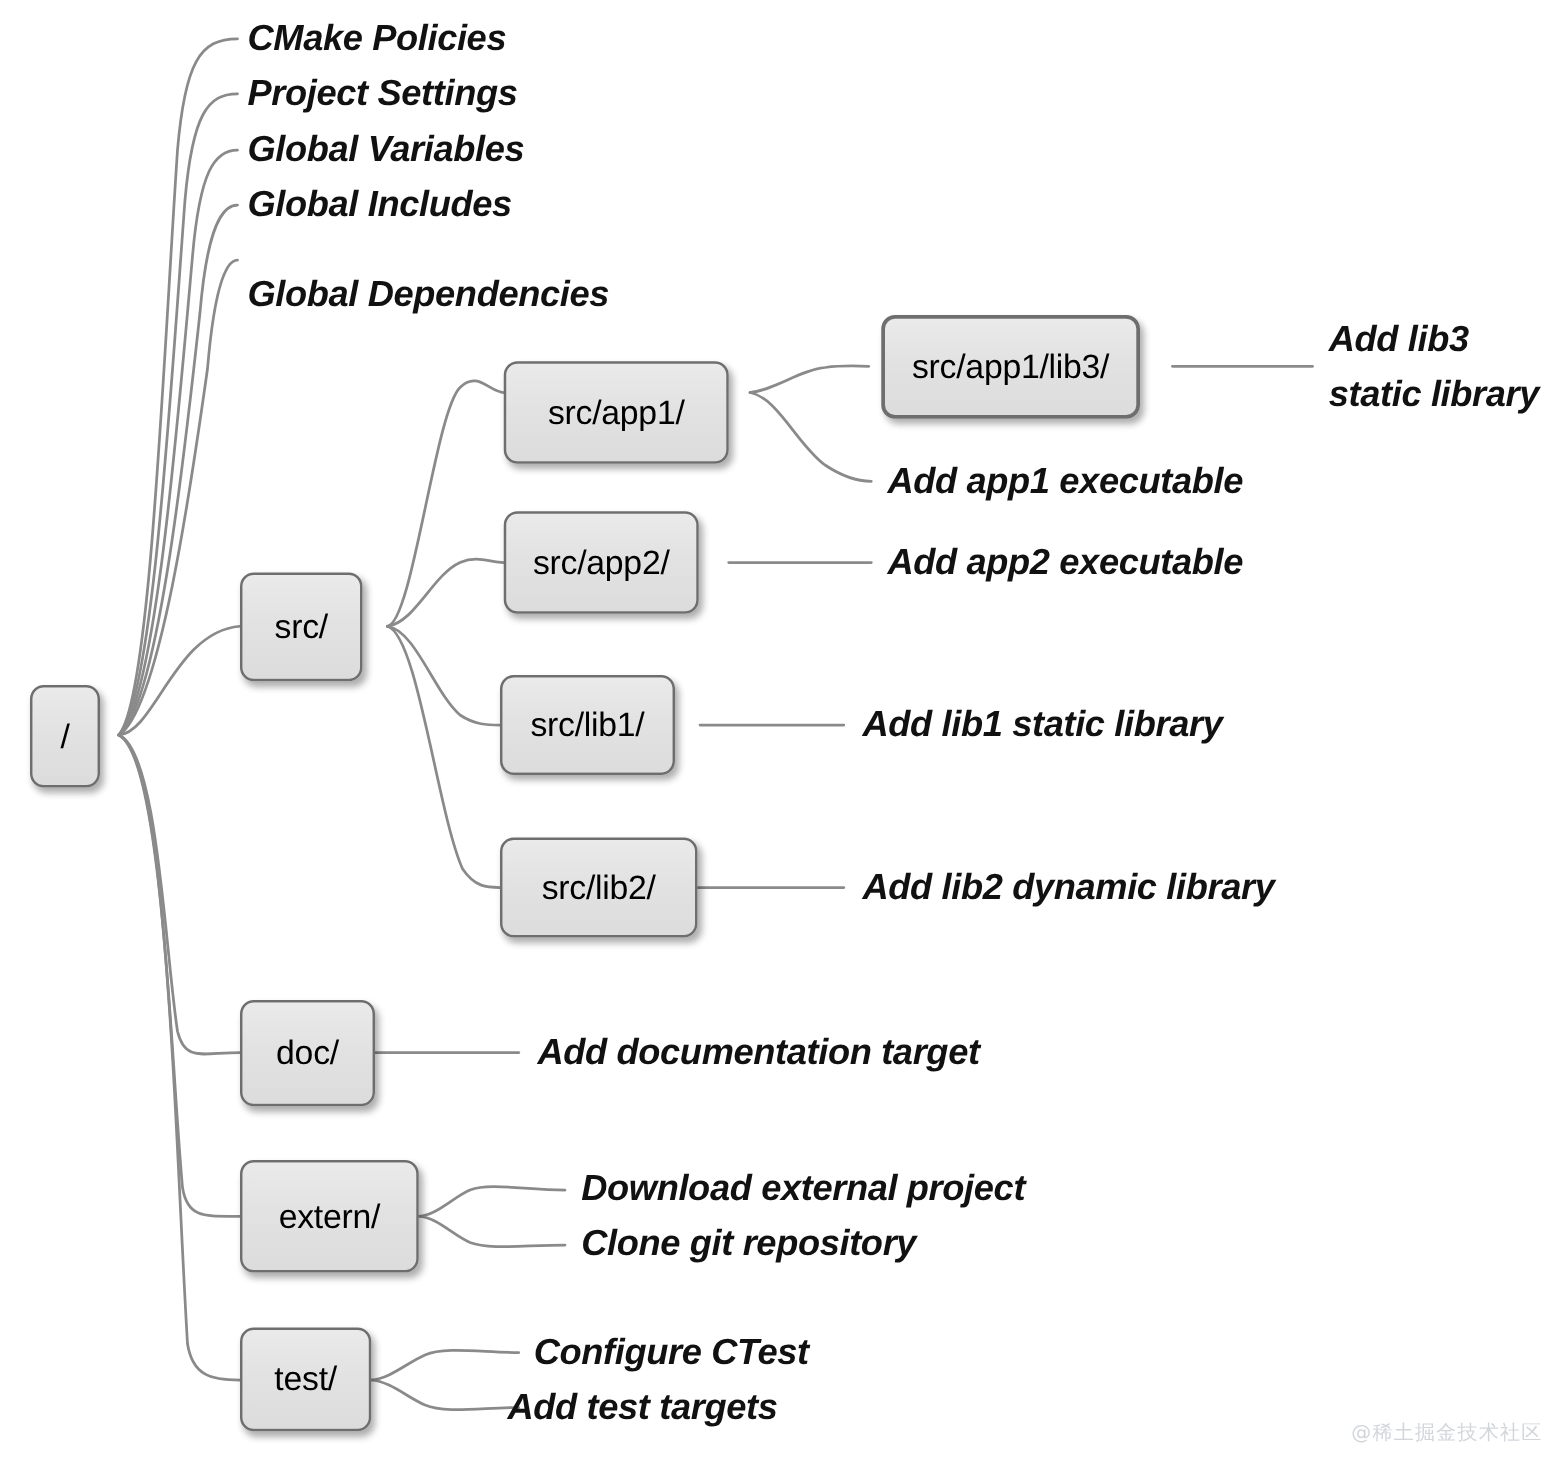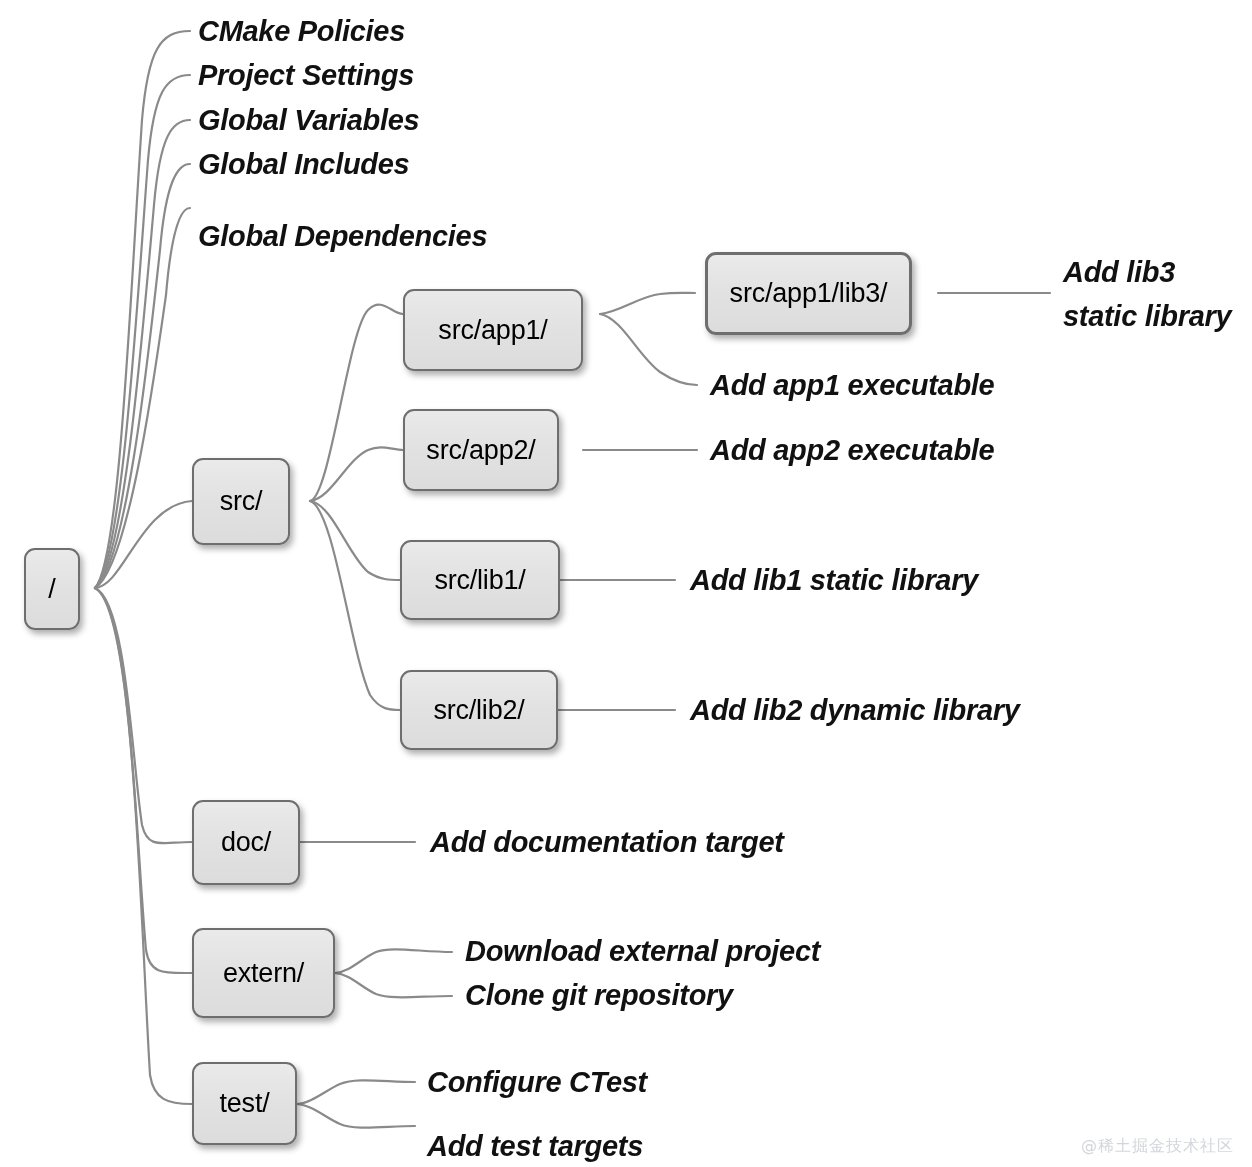--- a/index.html
+++ b/index.html
@@ -112,21 +112,21 @@
       </div>
       <div class="node" style="left: 403px; top: 273px; width: 180px; height: 82px; margin-top: 16px;">
         <span>src/app1/</span>
       </div>
       <div class="node thick" style="left: 705px; top: 252px; width: 207px; height: 83px;">
         <span>src/app1/lib3/</span>
       </div>
       <div class="node" style="left: 403px; top: 409px; width: 156px; height: 82px;">
         <span>src/app2/</span>
       </div>
-      <div class="node" style="left: 400px; top: 540px; width: 160px; height: 80px;">
+      <div class="node" style="left: 400px; top: 540px; width: 140px; height: 80px;">
         <span>src/lib1/</span>
       </div>
       <div class="node" style="left: 400px; top: 670px; width: 158px; height: 80px;">
         <span>src/lib2/</span>
       </div>
       <div class="node" style="left: 192px; top: 800px; width: 108px; height: 85px;">
         <span>doc/</span>
       </div>
       <div class="node" style="left: 192px; top: 928px; width: 143px; height: 90px;">
         <span>extern/</span>
@@ -144,18 +144,18 @@
       <div class="label two-line" style="left: 1063px; top: 250px;">Add lib3
 static library</div>
       <div class="label" style="left: 710px; top: 363px;">Add app1 executable</div>
       <div class="label" style="left: 710px; top: 428px;">Add app2 executable</div>
       <div class="label" style="left: 690px; top: 558px;">Add lib1 static library</div>
       <div class="label" style="left: 690px; top: 688px;">Add lib2 dynamic library</div>
       <div class="label" style="left: 430px; top: 820px;">Add documentation target</div>
       <div class="label" style="left: 465px; top: 929px;">Download external project</div>
       <div class="label" style="left: 465px; top: 973px;">Clone git repository</div>
       <div class="label" style="left: 427px; top: 1060px;">Configure CTest</div>
-      <div class="label" style="left: 427px; top: 1104px; margin-top: 20px;">Add test targets</div>
+      <div class="label" style="left: 406px; top: 1104px;">Add test targets</div>
     </div>
 
   <div id="watermark">@稀土掘金技术社区</div>
 
 </div>
 
 </body></html>

